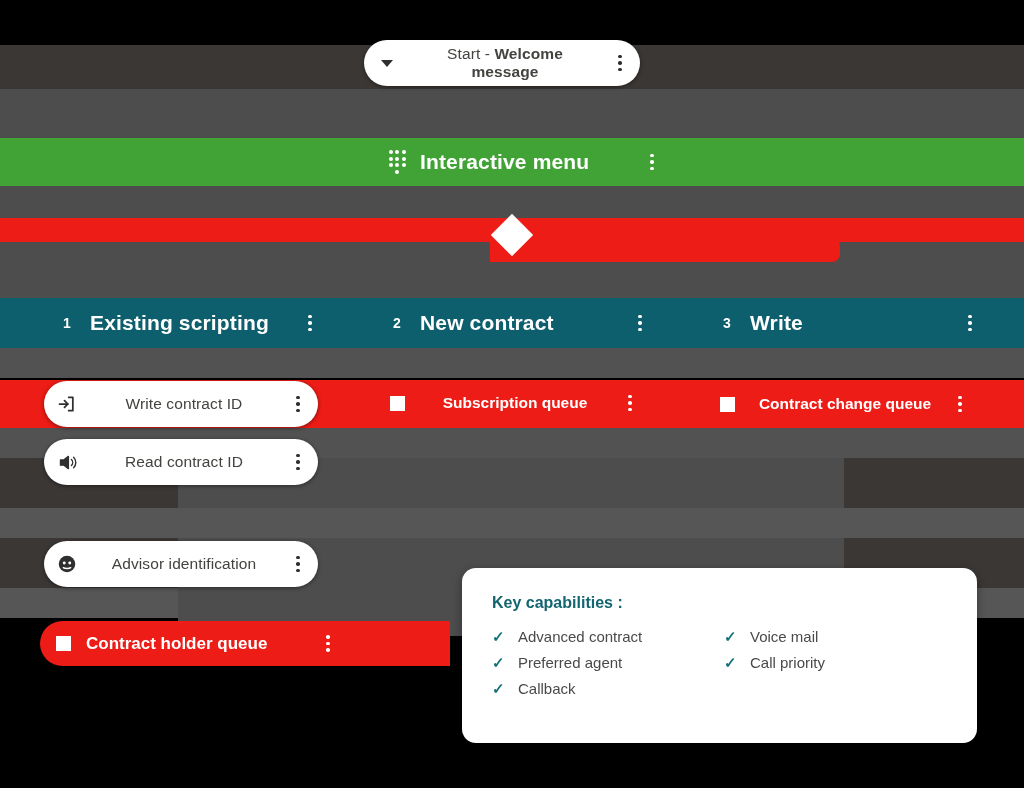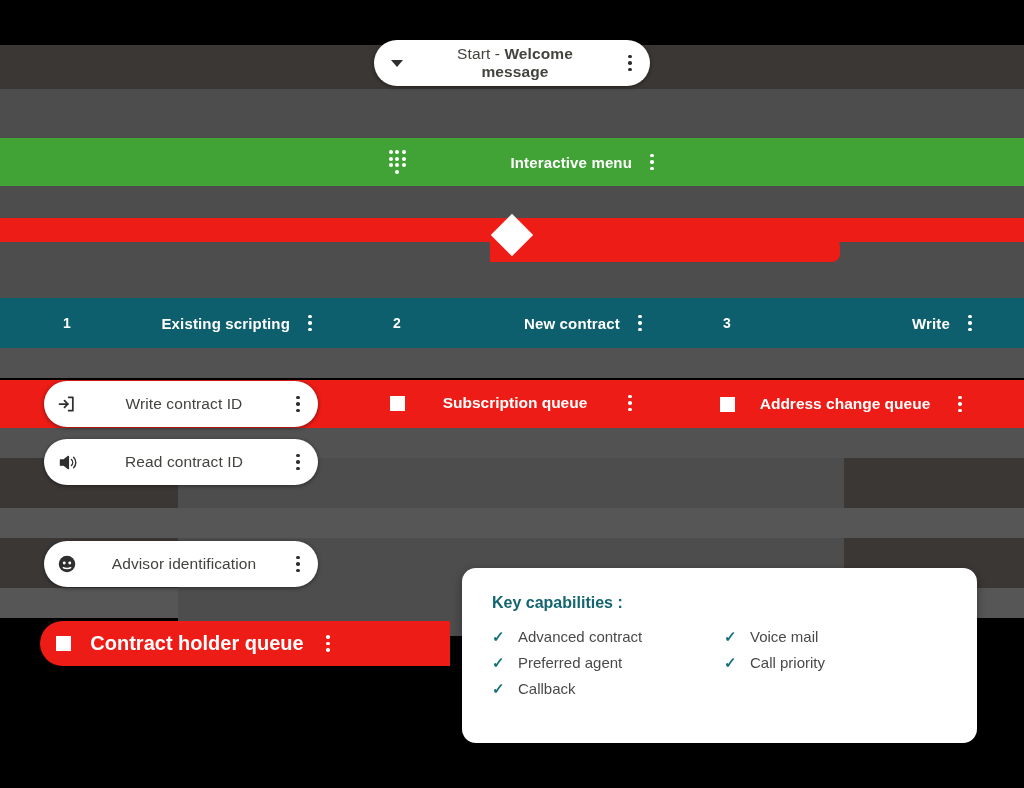--- a/index.html
+++ b/index.html
@@ -44,22 +44,22 @@
     text-align: center;
     font-size: 15.5px;
     color: #43433f;
     letter-spacing: .1px;
   }
 
   
   .bar { color: #ffffff; }
   .bar .label {
     flex: 1;
-    text-align: right;
-    font-size: 15px;
+    text-align: left;
+    font-size: 21px;
     font-weight: bold;
     color: #ffffff;
     letter-spacing: .15px;
   }
   .green { background: #41a336; }
   .teal  { background: #0d5f6e; }
   .red   { background: #ed1c16; }
 
   
   .slot-left {
@@ -159,21 +159,21 @@
   <div style="position:absolute;left:178px;top:240px;width:666px;height:58px;background:#4d4d4d"></div>
   <div style="position:absolute;left:178px;top:588px;width:666px;height:30px;background:#4d4d4d"></div>
   <div style="position:absolute;left:178px;top:458px;width:666px;height:50px;background:#4d4d4d"></div>
   <div style="position:absolute;left:178px;top:538px;width:666px;height:50px;background:#4d4d4d"></div>
   <div style="position:absolute;left:178px;top:618px;width:666px;height:18px;background:#4d4d4d"></div>
 
   <div class="conn conn-red" style="left:0;top:218px;width:1024px;height:24px"></div>
   <div class="conn conn-red" style="left:490px;top:238px;width:350px;height:24px;border-radius:0 8px 8px 0"></div>
   <div class="diamond" style="left:497px;top:220px"></div>
 
-  <div class="node pill" style="left:374px;top:40px;width:276px;gap:32px;">
+  <div class="node pill" style="left:364px;top:40px;width:276px;gap:32px;">
     <div class="slot-left">
         <div class="caret"></div>
       </div>
     <div class="label"><span>Start - </span><b>Welcome message</b></div>
     <div class="slot-right">
         <div class="kebab">
           <i></i>
           <i></i>
           <i></i>
         </div>
@@ -274,21 +274,21 @@
           <i></i>
           <i></i>
         </div>
       </div>
   </div>
 
   <div class="node" style="left:704px;top:381px;width:276px;height:46px">
     <div class="slot-left">
         <div class="stopsq"></div>
       </div>
-    <div class="label" style="color:#fff;font-weight:bold;font-size:15.5px;flex:1;text-align:center">Address change queue</div>
+    <div class="label" style="color:#fff;font-weight:bold;font-size:15.5px;flex:1;text-align:center">Contract change queue</div>
     <div class="slot-right">
         <div class="kebab light">
           <i></i>
           <i></i>
           <i></i>
         </div>
       </div>
   </div>
 
   <div class="node pill" style="left:44px;top:439px;width:274px">
@@ -325,21 +325,21 @@
           <i></i>
           <i></i>
         </div>
       </div>
   </div>
 
   <div class="node red" style="left:40px;top:621px;width:410px;height:45px;border-radius:999px 0 0 999px">
     <div class="slot-left">
         <div class="stopsq"></div>
       </div>
-    <div class="label" style="color:#fff;font-weight:bold;font-size:20px;width:222px;text-align:center">Contract holder queue</div>
+    <div class="label" style="color:#fff;font-weight:bold;font-size:17px;width:222px;text-align:left">Contract holder queue</div>
     <div class="slot-right">
         <div class="kebab light">
           <i></i>
           <i></i>
           <i></i>
         </div>
       </div>
   </div>
 
   <div id="cap-card">

